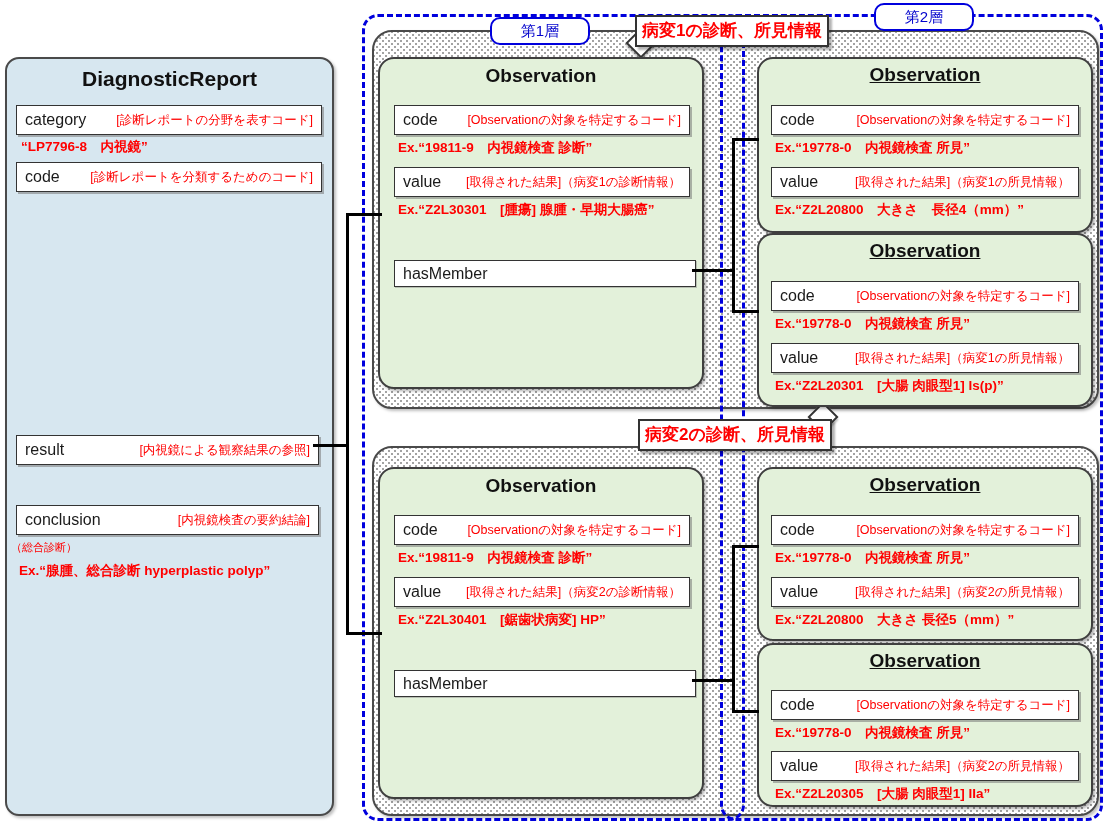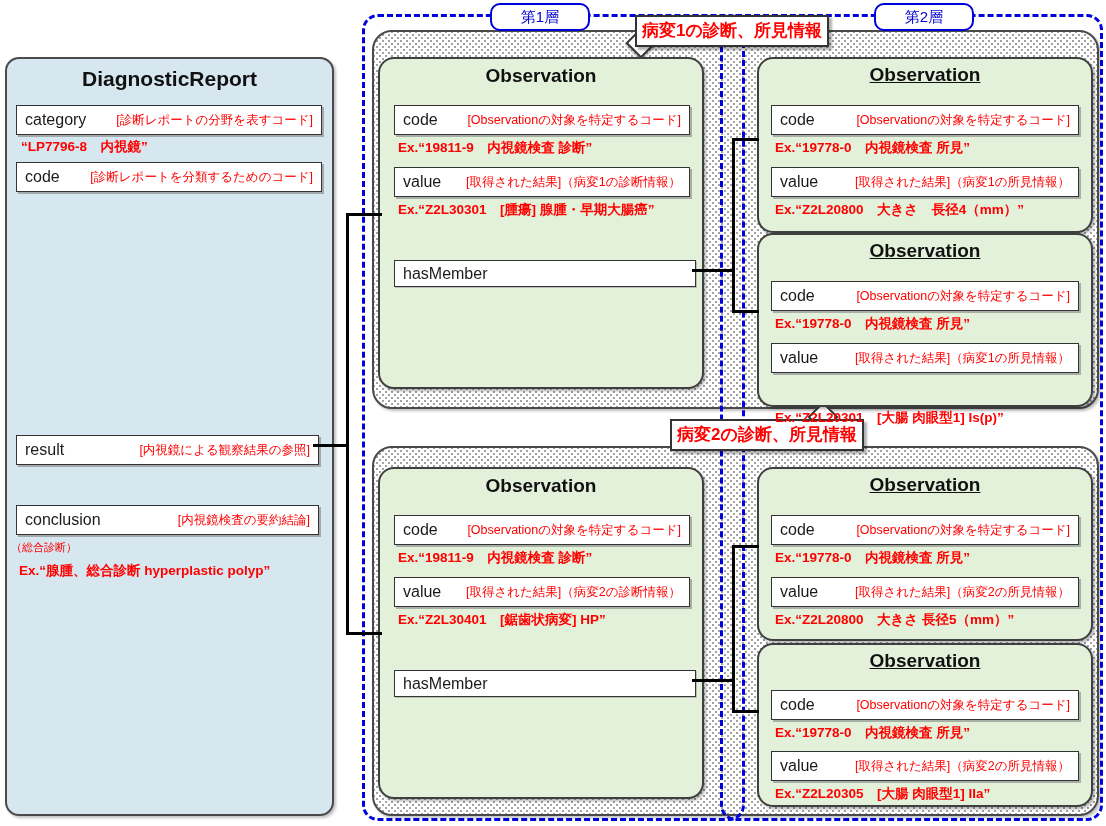--- a/index.html
+++ b/index.html
@@ -80,27 +80,27 @@
 <body>
 
 <div class="canvas">
 
   <div class="lesion-container" id="lc1"></div>
   <div class="lesion-container" id="lc2"></div>
 
   <div class="layer-box" id="layer1"></div>
   <div class="layer-box" id="layer2"></div>
 
-  <div class="layer-label" style="left:490px;top:3px;">第1層</div>
+  <div class="layer-label" style="left:490px;top:17px;">第1層</div>
   <div class="layer-label" style="left:874px;top:3px;">第2層</div>
 
   <div class="callout-tail" style="left:630px;top:32px;"></div>
   <div class="callout-tail" style="left:812px;top:406px;"></div>
   <div class="lesion-label" style="left:635px;top:15px;width:190px;">病変1の診断、所見情報</div>
-  <div class="lesion-label" style="left:638px;top:419px;width:190px;margin-left:32px;">病変2の診断、所見情報</div>
+  <div class="lesion-label" style="left:638px;top:419px;width:190px;">病変2の診断、所見情報</div>
 
   <div class="dr-box">
     <div class="dr-title">DiagnosticReport</div>
 
     <div class="field-row" style="left:9px;top:46px;width:306px;">
       <span class="fname">category</span>
       <span class="fann">[診断レポートの分野を表すコード]</span>
     </div>
     <div class="fvalue" style="left:14px;top:79px;">“LP7796-8　内視鏡”</div>
 
@@ -157,21 +157,21 @@
     <div class="obs-title underlined" style="top:5px;">Observation</div>
     <div class="field-row" style="left:12px;top:46px;width:308px;">
       <span class="fname">code</span>
       <span class="fann">[Observationの対象を特定するコード]</span>
     </div>
     <div class="fvalue" style="left:16px;top:80px;">Ex.“19778-0　内視鏡検査 所見”</div>
     <div class="field-row" style="left:12px;top:108px;width:308px;">
       <span class="fname">value</span>
       <span class="fann">[取得された結果]（病変1の所見情報）</span>
     </div>
-    <div class="fvalue" style="left:16px;top:142px;margin-top:32px;">Ex.“Z2L20301　[大腸 肉眼型1] Is(p)”</div>
+    <div class="fvalue" style="left:16px;top:142px;">Ex.“Z2L20301　[大腸 肉眼型1] Is(p)”</div>
   </div>
 
   <div class="obs-box" style="left:378px;top:467px;width:322px;height:328px;">
     <div class="obs-title" style="top:6px;">Observation</div>
     <div class="field-row" style="left:14px;top:46px;width:296px;">
       <span class="fname">code</span>
       <span class="fann">[Observationの対象を特定するコード]</span>
     </div>
     <div class="fvalue" style="left:18px;top:80px;">Ex.“19811-9　内視鏡検査 診断”</div>
     <div class="field-row" style="left:14px;top:108px;width:296px;">

